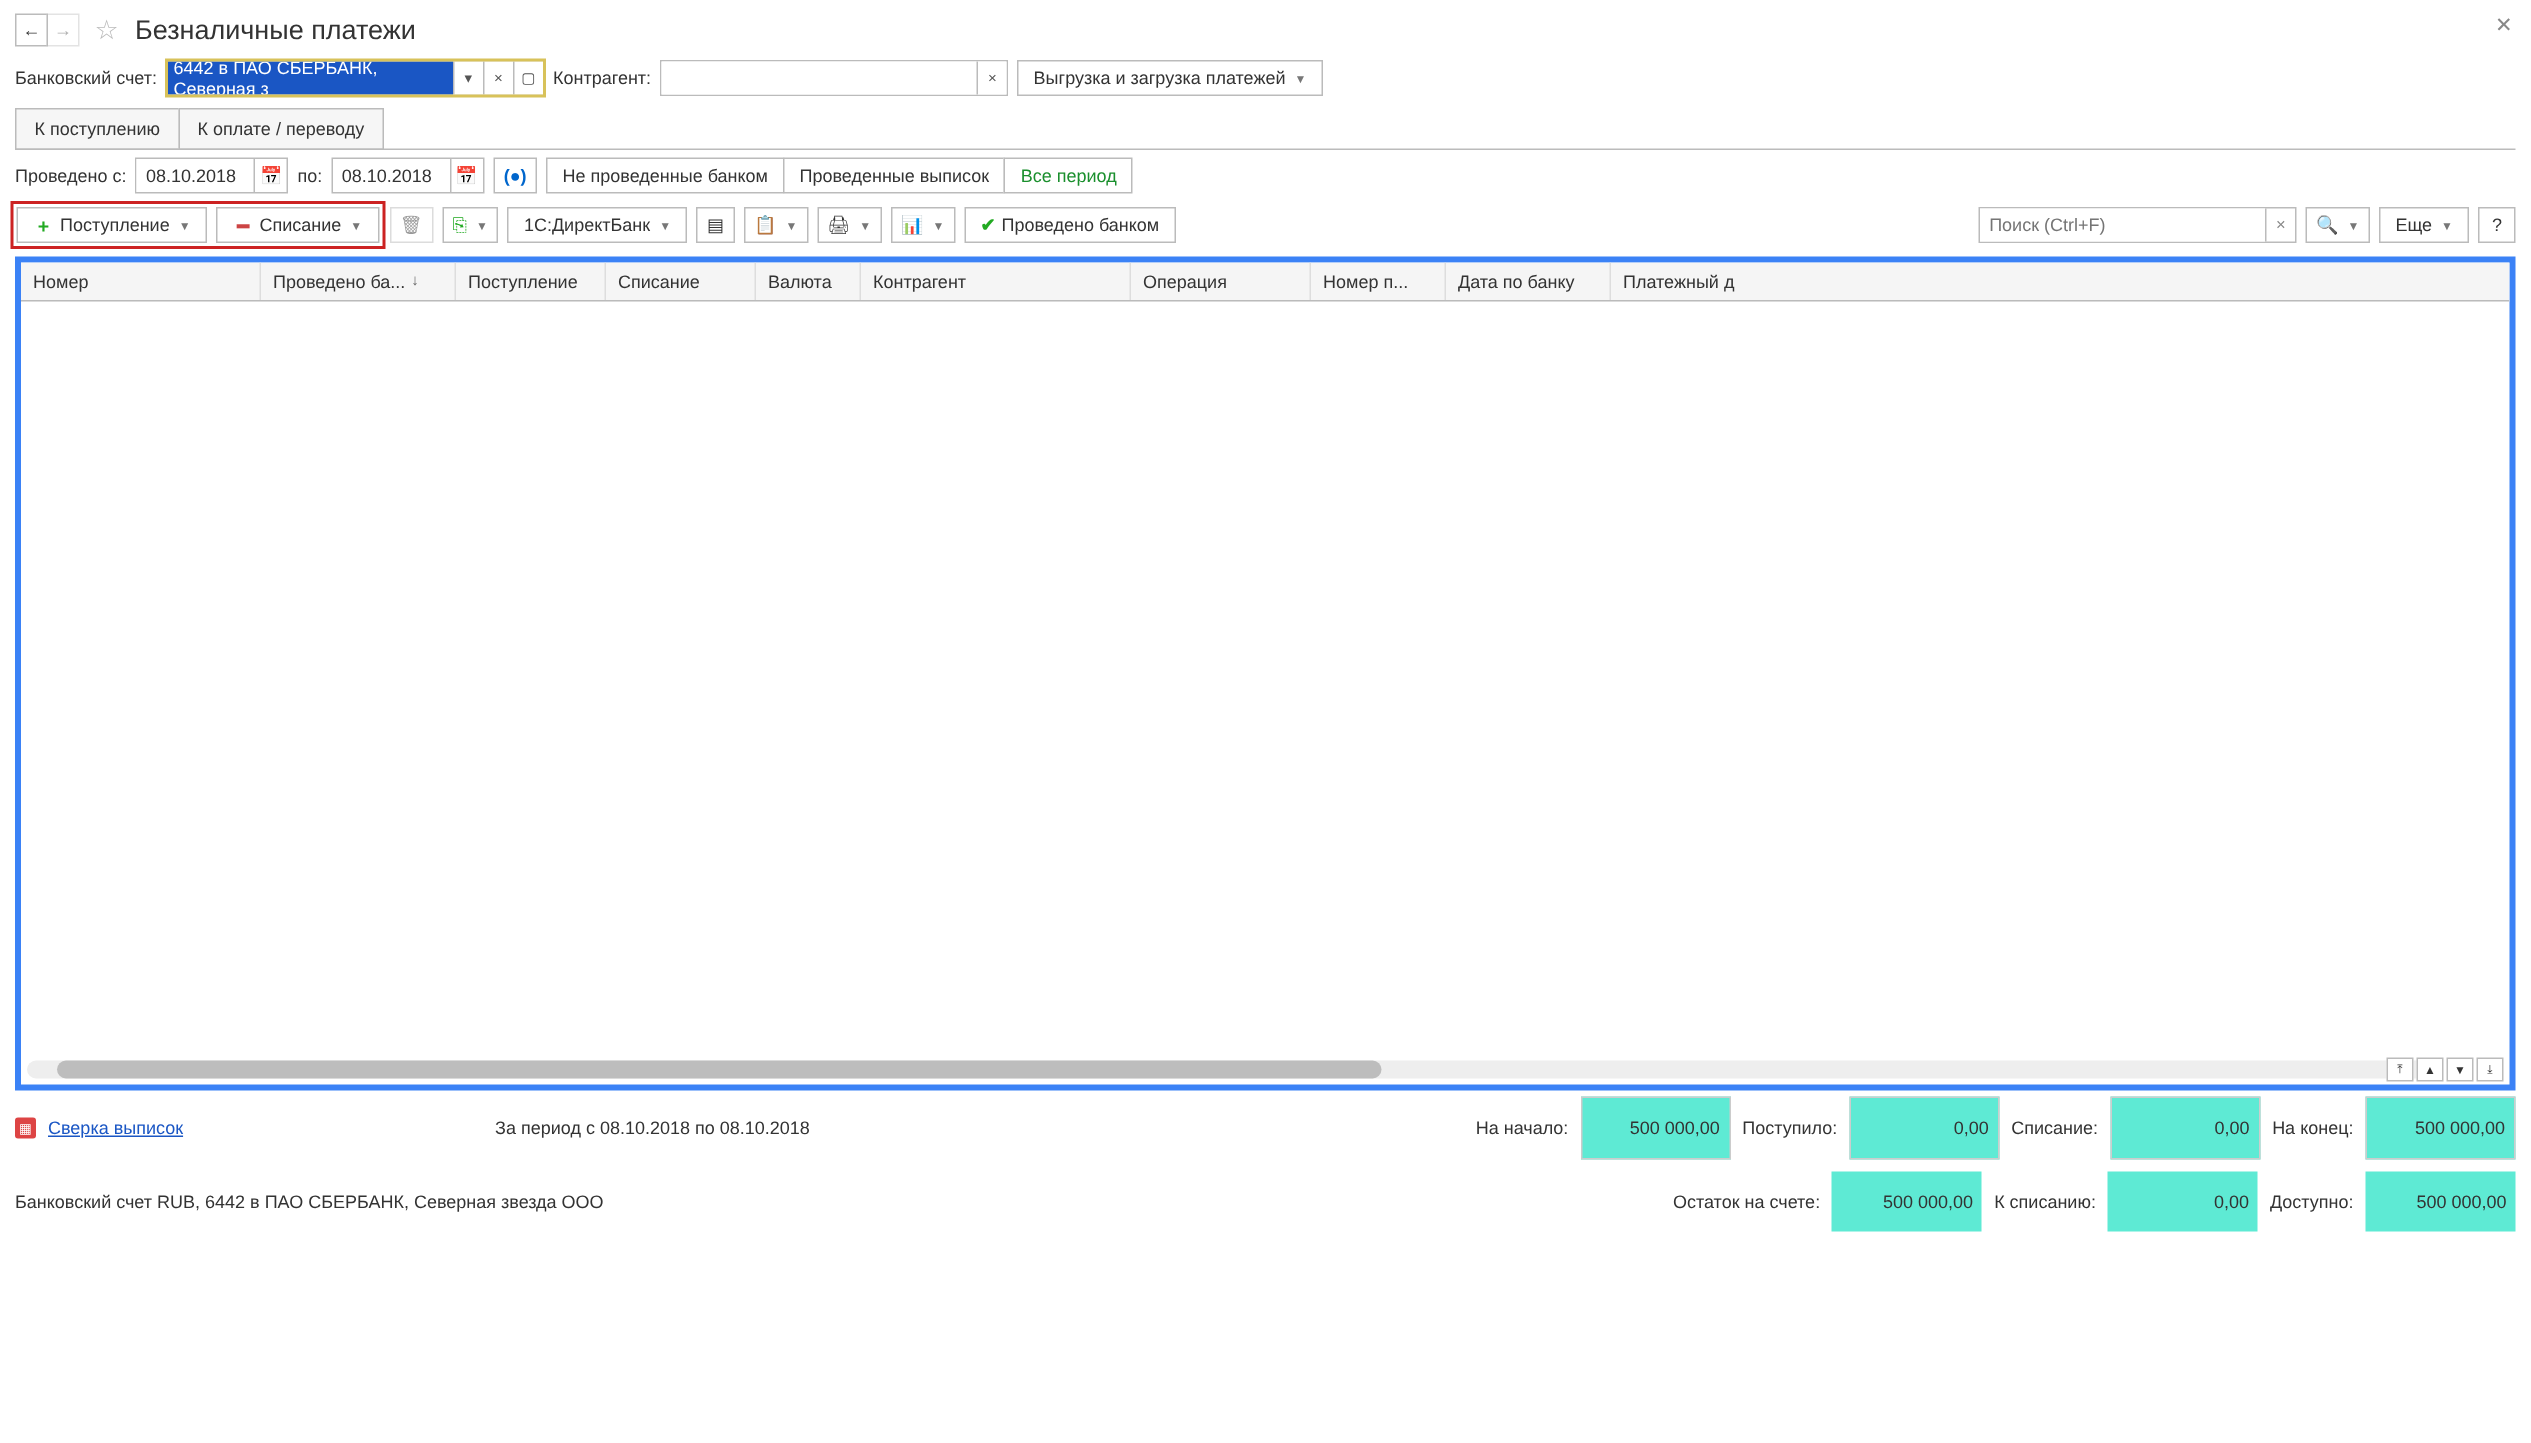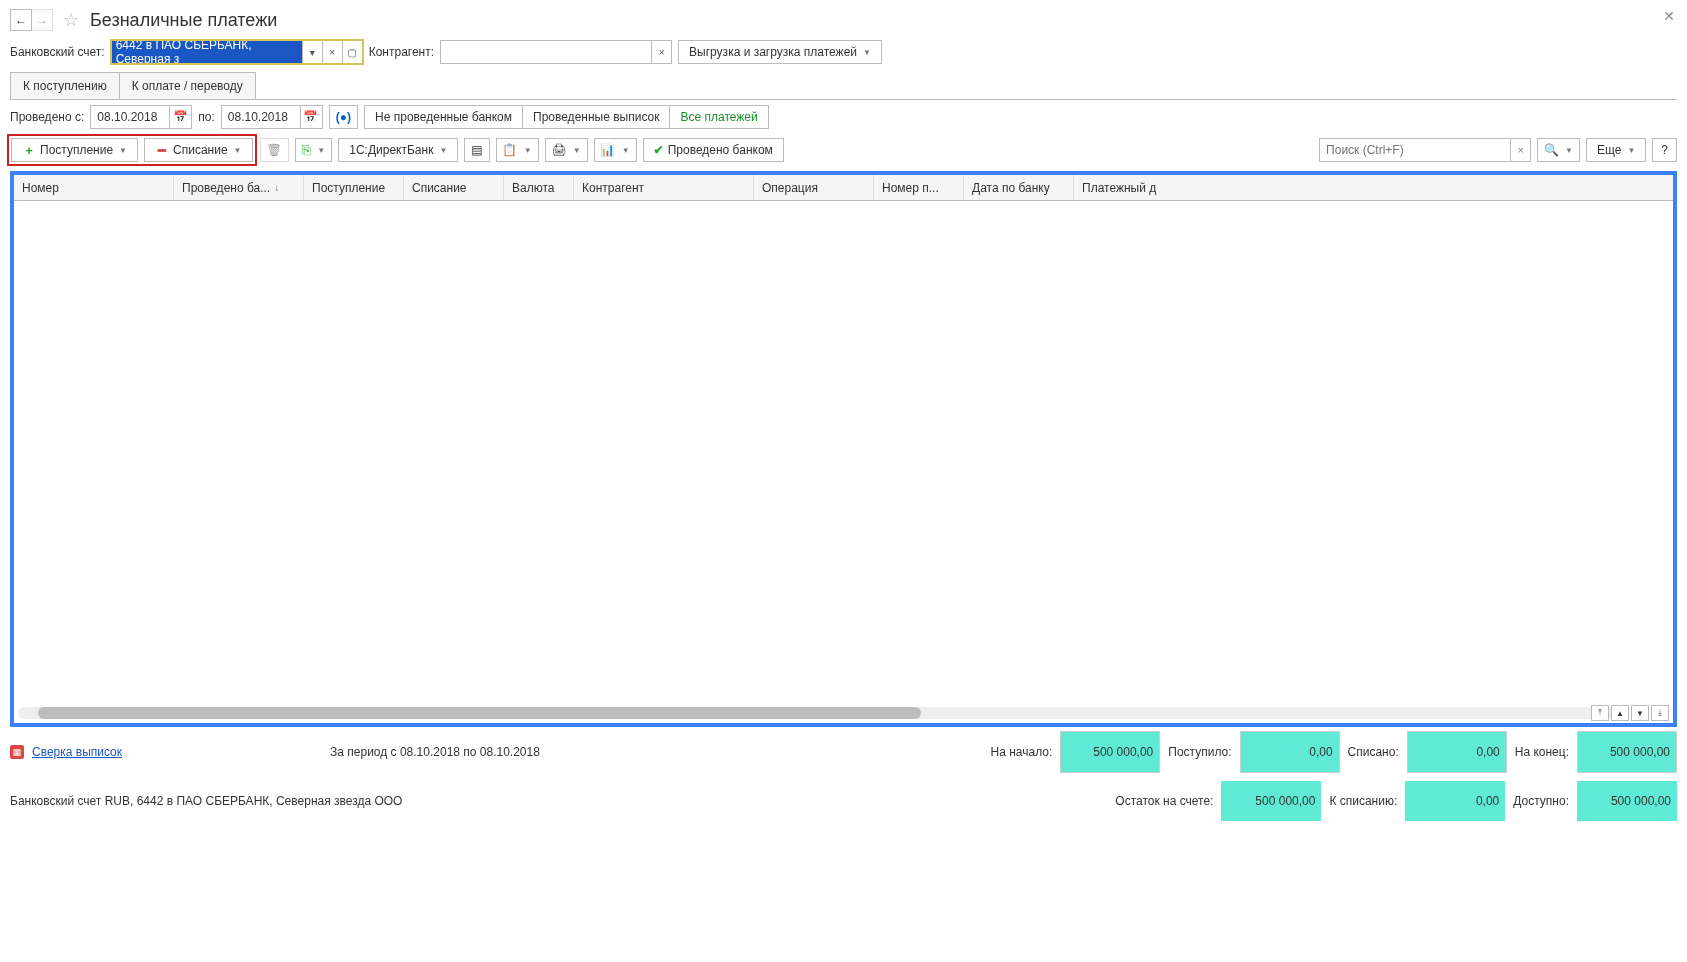--- a/index.html
+++ b/index.html
@@ -96,21 +96,21 @@
   <div class="date-input">
     <input value="08.10.2018" style="">
     <span class="cal">📅</span>
   </div>
   <button class="btn" style="padding:0 6px">
       <b style="color:#06c">(●)</b>
     </button>
   <div class="btn-grp">
     <button class="btn">Не проведенные банком</button>
     <button class="btn">Проведенные выписок</button>
-    <button class="btn green">Все платежей</button>
+    <button class="btn green">Все период</button>
   </div>
 </div>
 
 <div class="row">
   <span class="red-box">
     <button class="btn">
       <span class="ic plus">+</span>
       <span>Поступление</span>
       <span class="dd">▼</span>
     </button>
@@ -194,21 +194,21 @@
 
 <div class="footer1">
   <span class="doc-ic">▦</span>
   <a class="link">Сверка выписок</a>
   <span style="margin-left:200px">За период с 08.10.2018 по 08.10.2018</span>
   <span class="spacer"></span>
   <span>На начало:</span>
   <span class="num-cell">500 000,00</span>
   <span>Поступило:</span>
   <span class="num-cell">0,00</span>
-  <span>Списано:</span>
+  <span>Списание:</span>
   <span class="num-cell">0,00</span>
   <span>На конец:</span>
   <span class="num-cell">500 000,00</span>
 </div>
 
 <div class="footer2">
   <span>Банковский счет RUB, 6442 в ПАО СБЕРБАНК, Северная звезда ООО</span>
   <span class="spacer"></span>
   <span>Остаток на счете:</span>
   <span class="num-cell" style="border:none">500 000,00</span>

